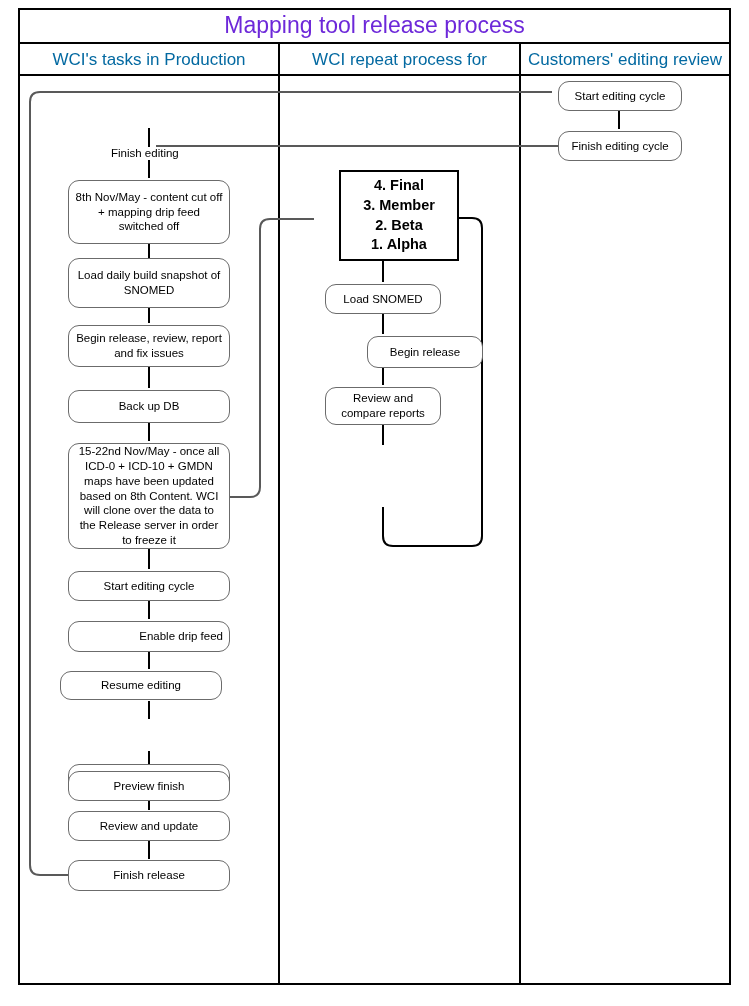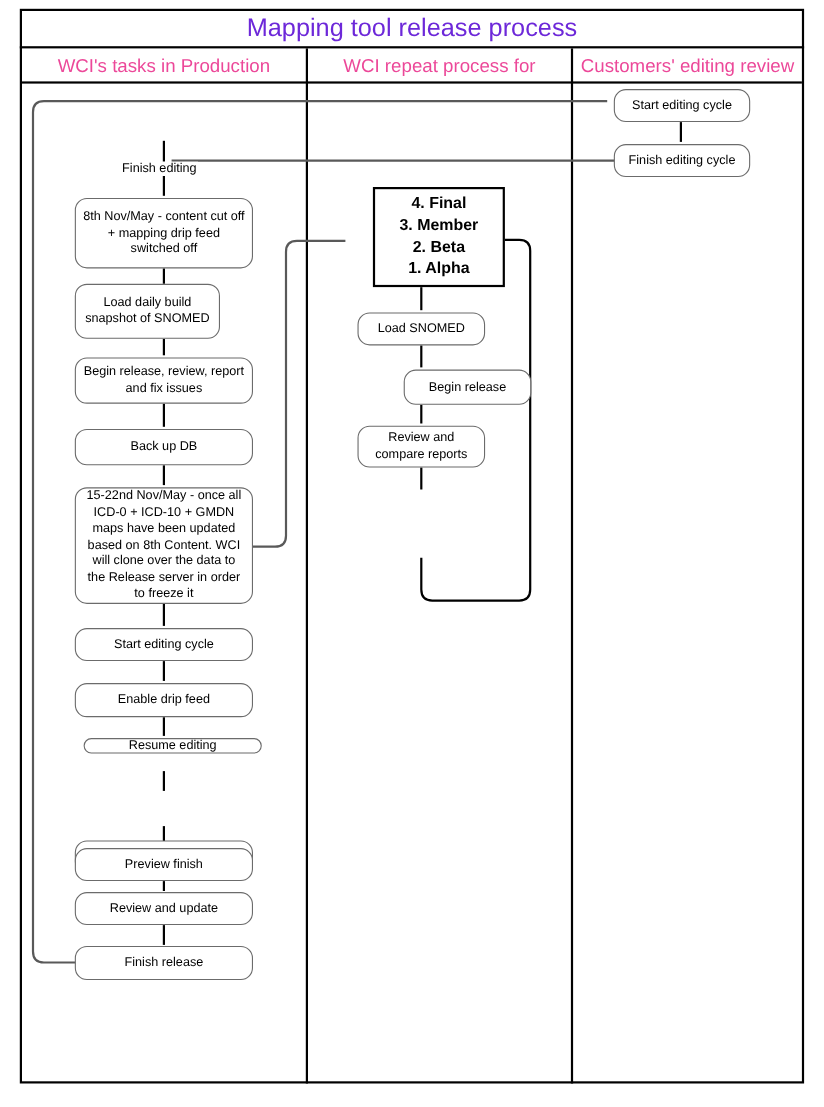--- a/index.html
+++ b/index.html
@@ -51,21 +51,21 @@
     position: absolute;
     top: 44px;
     height: 30px;
     display: flex;
     align-items: center;
     justify-content: center;
     box-sizing: border-box;
   }
   .lane-head .t {
     font-size: 17px;
-    color: #ec4899;
+    color: #0369a1;
     line-height: 1;
     white-space: nowrap;
   }
   .lane-div {
     position: absolute;
     top: 44px;
     width: 2px;
     height: 941px;
     background: #000000;
   }
@@ -223,39 +223,39 @@
     <g>
       <path class="ln-dark" d="M 383 507 L 383 536 Q 383 546 393 546 L 472 546 Q 482 546 482 536 L 482 228 Q 482 218 472 218 L 456 218" marker-end="url(#arrD)"></path>
     </g>
   </svg>
 
   <div class="freetext" style="left:110px; top:147px;">Finish editing</div>
 
   <div class="node" style="left:68px; top:180px; width:162px; height:64px;">
     <span class="lbl">8th Nov/May - content cut off + mapping drip feed switched off</span>
   </div>
-  <div class="node" style="left:68px; top:258px; width:132px; height:50px;">
+  <div class="node" style="left:68px; top:258px; width:162px; height:50px;">
     <span class="lbl">Load daily build snapshot of SNOMED</span>
   </div>
   <div class="node" style="left:68px; top:325px; width:162px; height:42px;">
     <span class="lbl">Begin release, review, report and fix issues</span>
   </div>
   <div class="node" style="left:68px; top:390px; width:162px; height:33px;">
     <span class="lbl">Back up DB</span>
   </div>
   <div class="node" style="left:68px; top:443px; width:162px; height:106px;">
     <span class="lbl">15-22nd Nov/May - once all ICD-0 + ICD-10 + GMDN maps have been updated based on 8th Content. WCI will clone over the data to the Release server in order to freeze it</span>
   </div>
   <div class="node" style="left:68px; top:571px; width:162px; height:30px;">
     <span class="lbl">Start editing cycle</span>
   </div>
-  <div class="node" style="left:68px; top:621px; width:162px; height:31px;">
+  <div class="node" style="left:68px; top:621px; width:162px; height:31px;justify-content:flex-end;">
     <span class="lbl">Enable drip feed</span>
   </div>
-  <div class="node" style="left:76px; top:671px; width:162px; height:14px;">
+  <div class="node" style="left:60px; top:671px; width:162px; height:29px;">
     <span class="lbl">Resume editing</span>
   </div>
   <div class="node" style="left:68px; top:721px; width:162px; height:30px;margin-top:43px;">
     <span class="lbl">Copy active snapshot file</span>
   </div>
   <div class="node" style="left:68px; top:771px; width:162px; height:30px;">
     <span class="lbl">Preview finish</span>
   </div>
   <div class="node" style="left:68px; top:811px; width:162px; height:30px;">
     <span class="lbl">Review and update</span>

